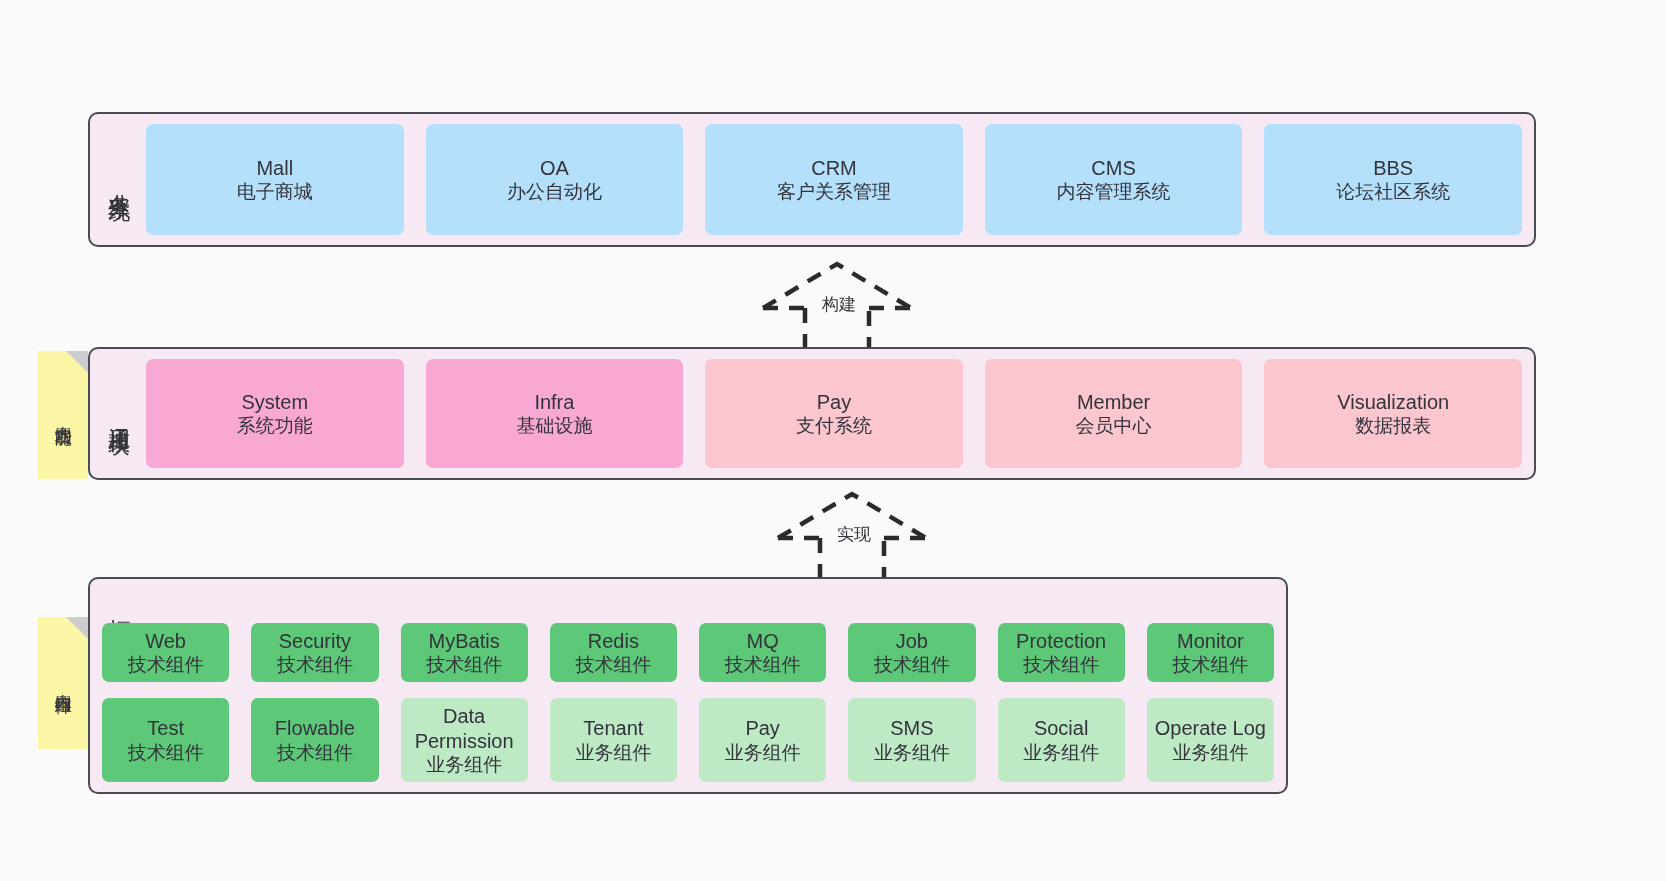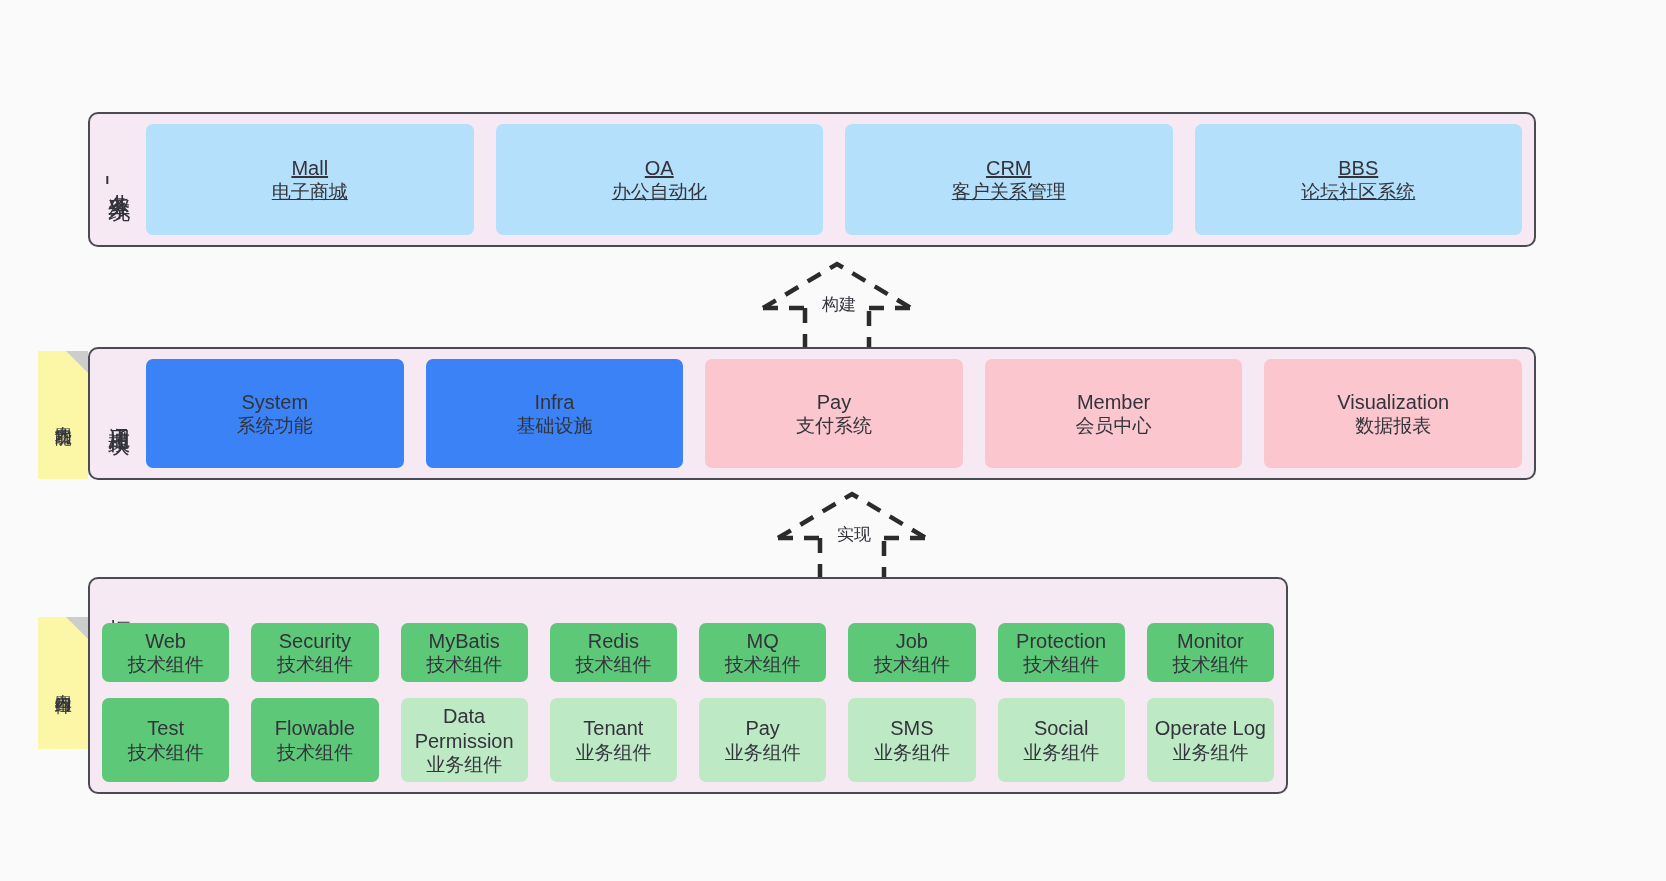--- a/index.html
+++ b/index.html
@@ -70,27 +70,27 @@
     font-size: 20px;
     color: #33333b;
   }
   .card .cn {
     font-size: 19px;
     color: #33333b;
   }
 
   
   .c-blue      { background: #b4e0fb; }
-  .c-red       { background: #3b82f6; }
+  .c-red       { background: #f9a8d4; }
   .c-pink      { background: #fbc6ce; }
   .c-green     { background: #5cc878; }
   .c-greenlite { background: #bde9c5; }
 
   
-  #layer-business  { left: 88px;  top: 112px; width: 1448px; height: 135px; text-decoration: underline; }
+  #layer-business  { left: 88px;  top: 112px; width: 1448px; height: 135px; }
   #layer-modules   { left: 88px;  top: 347px; width: 1448px; height: 133px; }
   #layer-framework { left: 88px;  top: 577px; width: 1200px; height: 217px; flex-direction: column; }
 
   
   .note {
     position: absolute;
     background: #fbf7a6;
     width: 50px;
     box-sizing: border-box;
     display: flex;
@@ -152,20 +152,24 @@
       </div>
       <div class="card c-blue">
         <span class="en">OA</span>
         <span class="cn">办公自动化</span>
       </div>
       <div class="card c-blue">
         <span class="en">CRM</span>
         <span class="cn">客户关系管理</span>
       </div>
       <div class="card c-blue">
+        <span class="en">CMS</span>
+        <span class="cn">内容管理系统</span>
+      </div>
+      <div class="card c-blue">
         <span class="en">BBS</span>
         <span class="cn">论坛社区系统</span>
       </div>
     </div>
   </div>
 </div>
 
 <div class="arrow" id="arrow-build">
   <svg width="160" height="95" viewBox="0 0 160 95" fill="none">
     <path d="M6 50 L80 6 L154 50" stroke="#2b2b2b" stroke-width="4.5" stroke-dasharray="15 11" fill="none" stroke-linecap="butt"></path>

